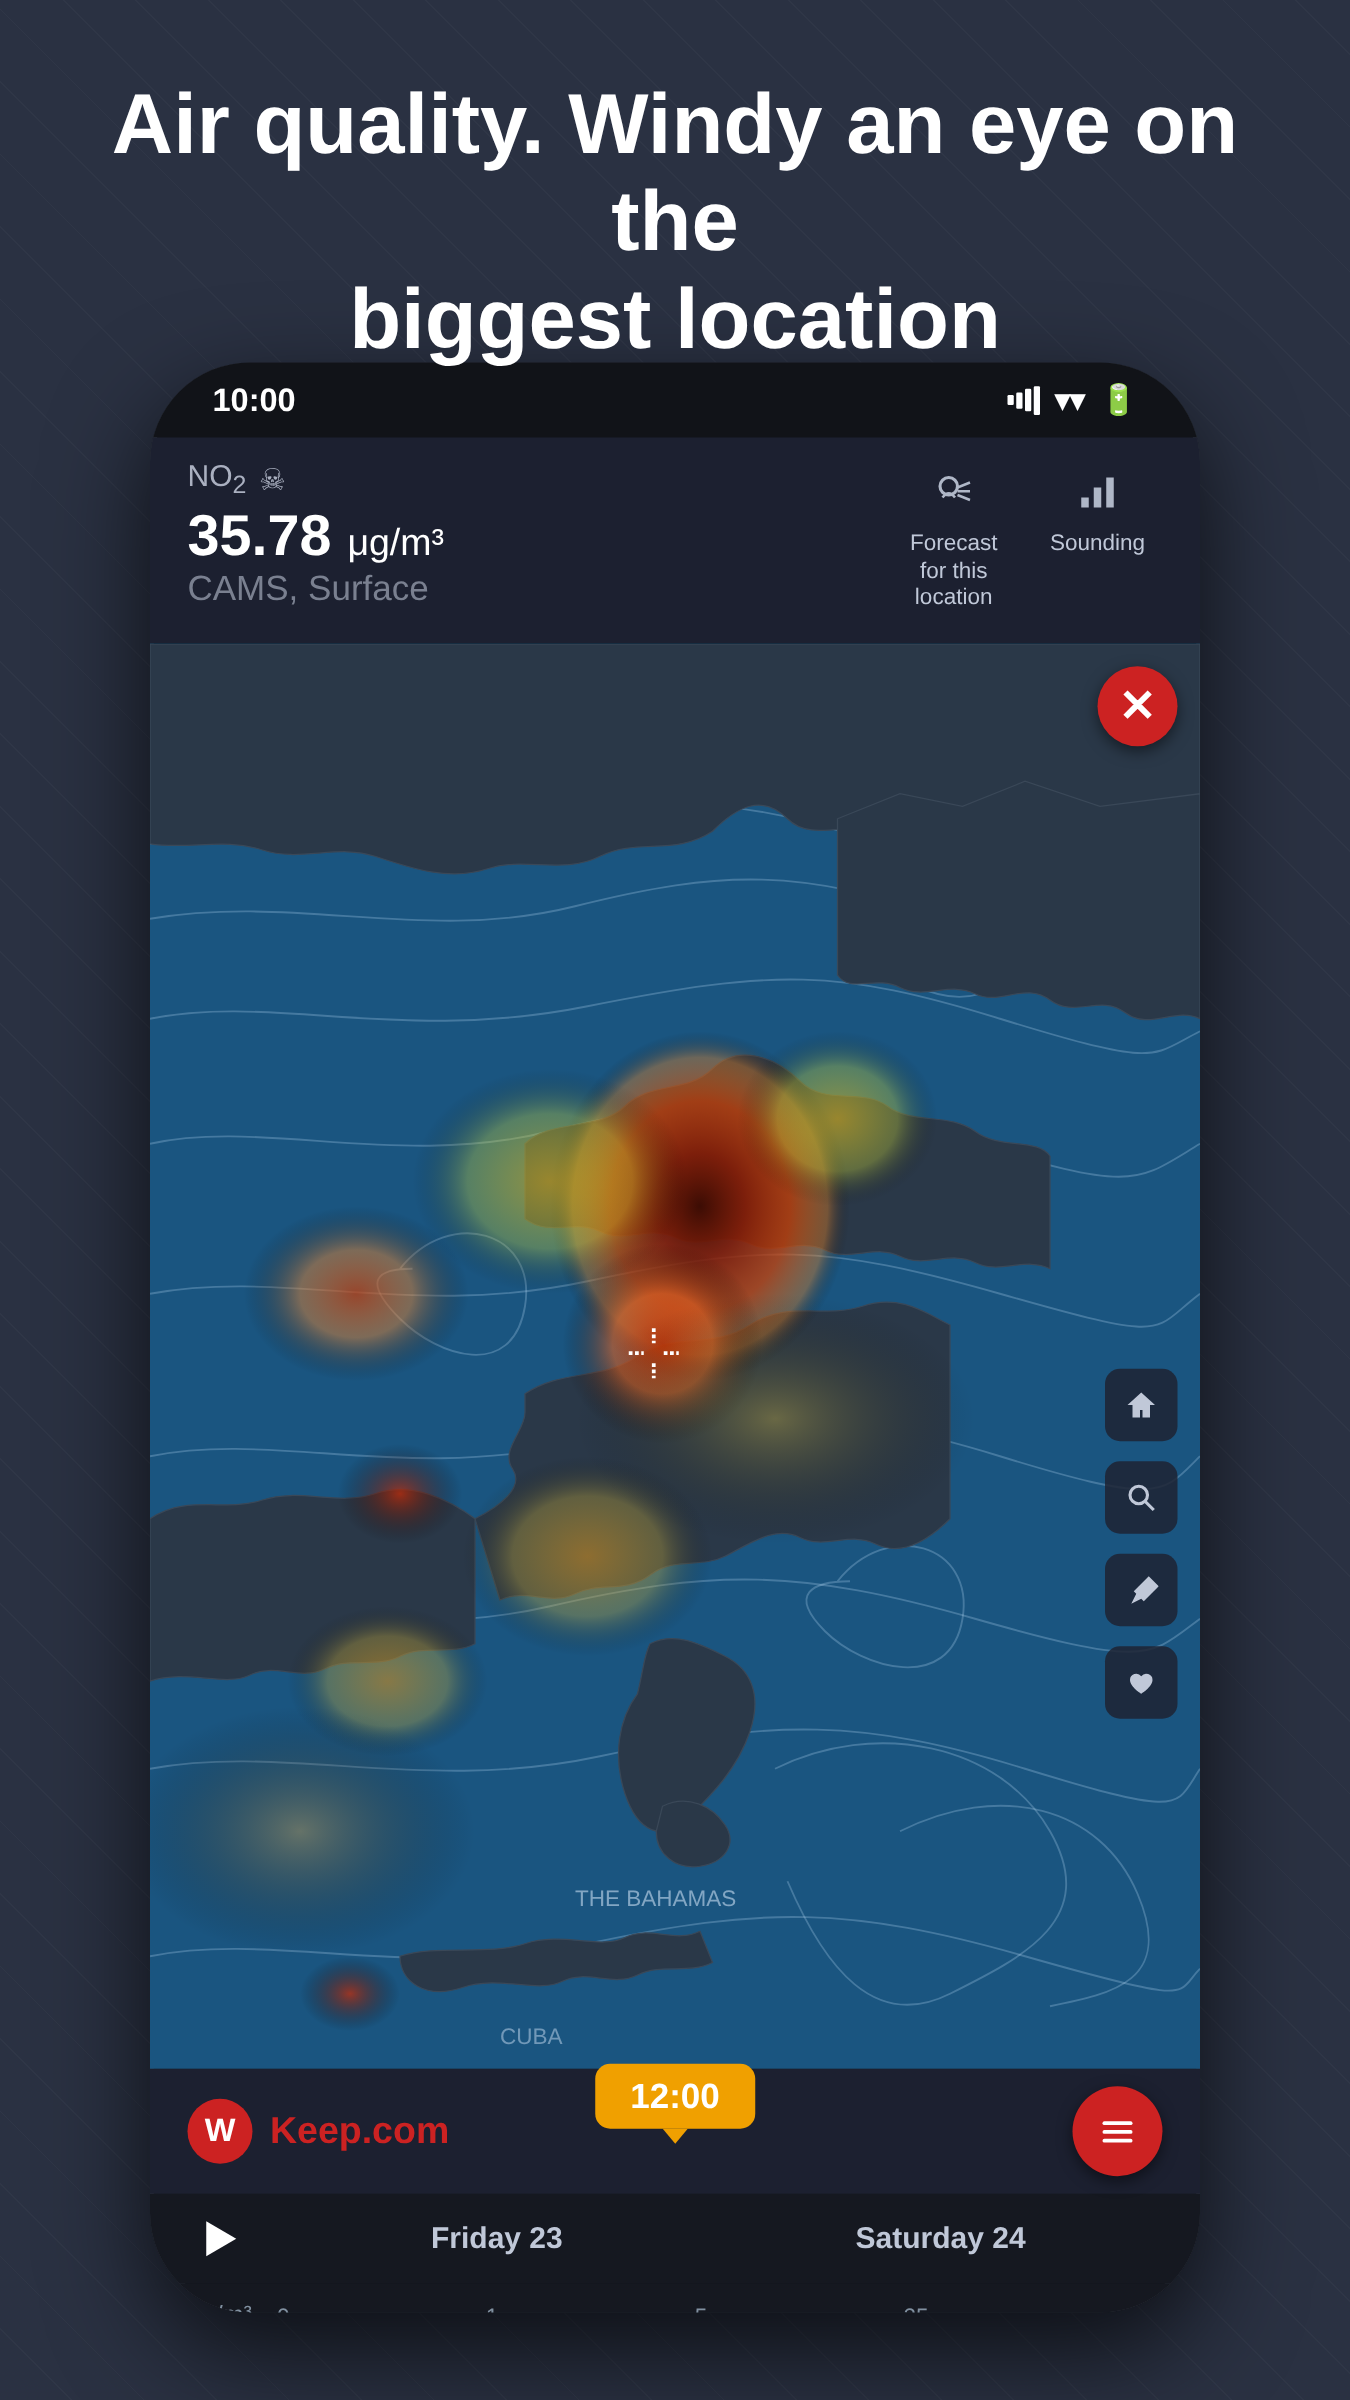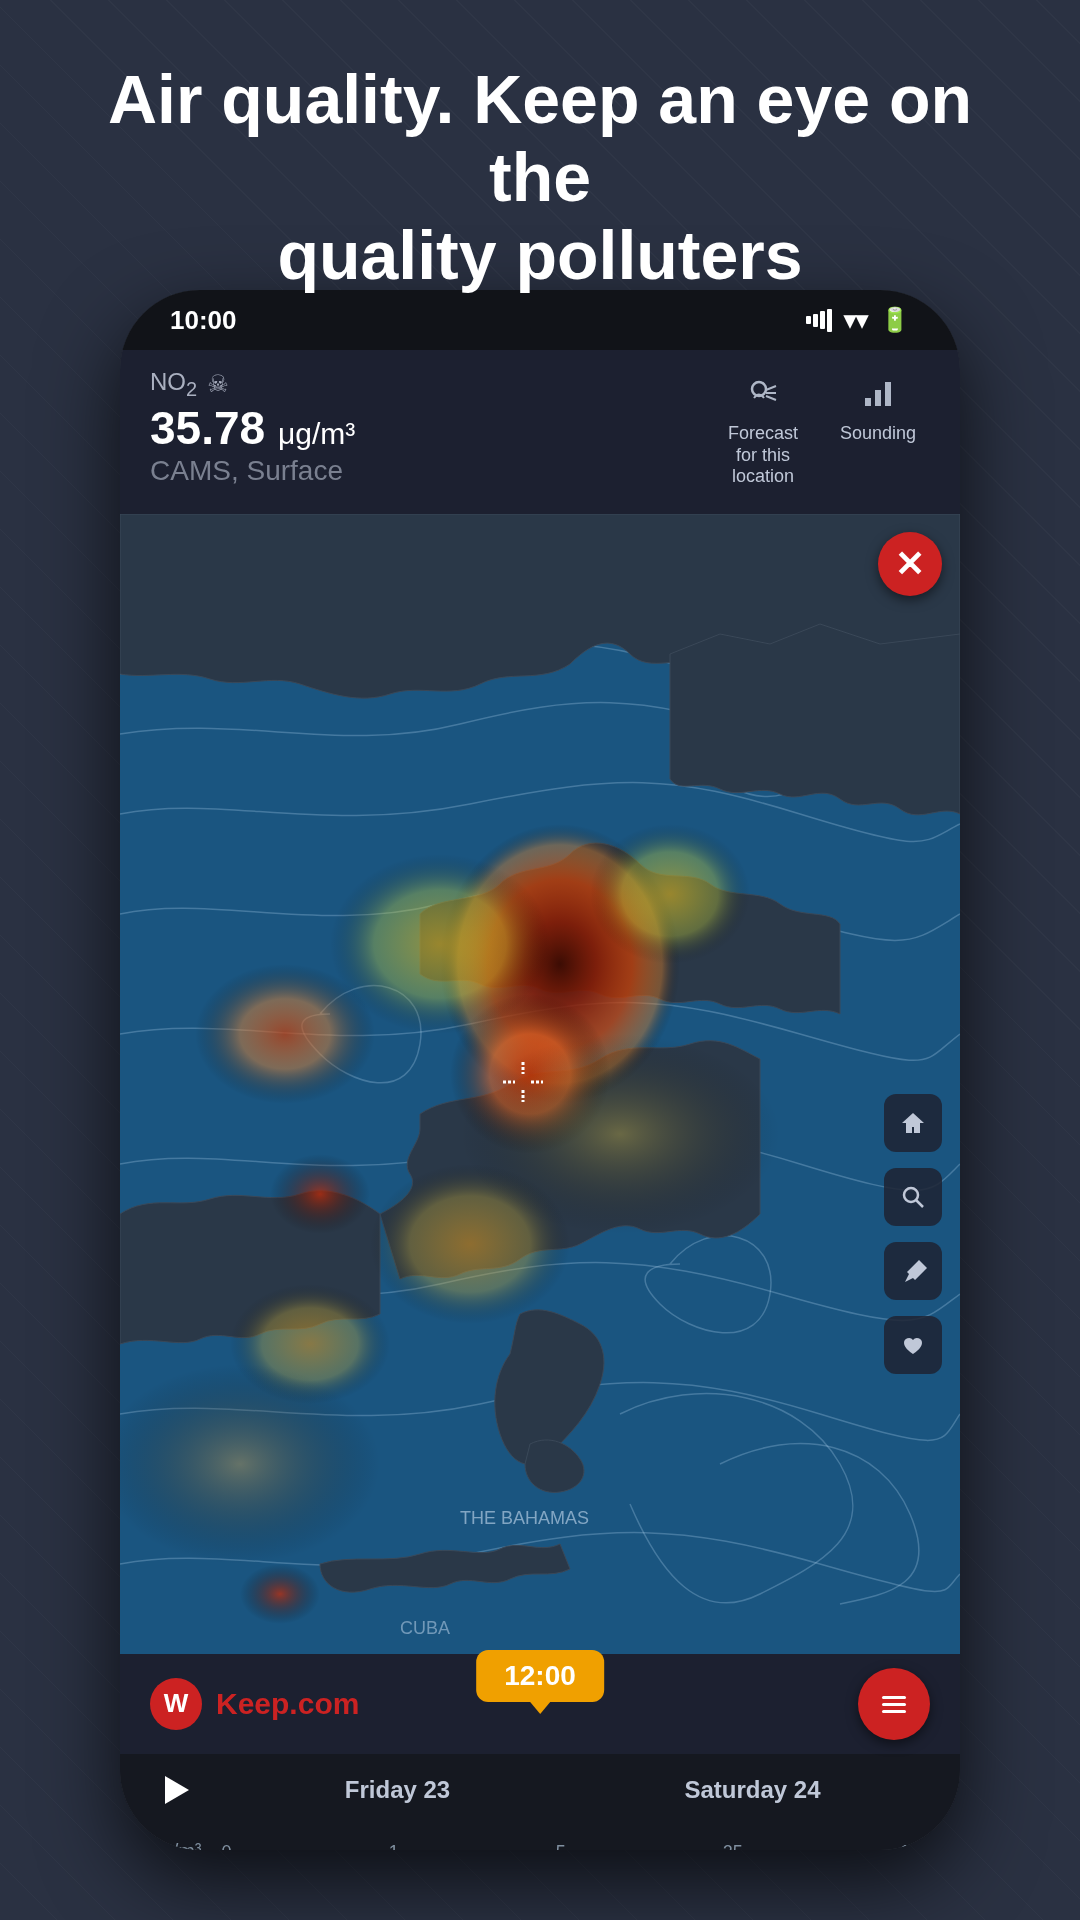--- a/index.html
+++ b/index.html
@@ -382,22 +382,22 @@
     .signal-bar:nth-child(2) { height: 13px; }
     .signal-bar:nth-child(3) { height: 18px; }
     .signal-bar:nth-child(4) { height: 23px; }
   </style>
 </head>
 <body>
 
 <div class="bg-overlay"></div>
 
 <div class="header-text">
-  <span>Air quality. Keep an eye on the</span><br>
-  <span>quality polluters</span>
+  <span>Air quality. Windy an eye on the</span><br>
+  <span>biggest location</span>
 </div>
 
 <div class="phone-shell">
 
   <div class="status-bar">
     <span>10:00</span>
     <div class="status-icons">
       <div class="signal-icon">
         <div class="signal-bar"></div>
         <div class="signal-bar"></div>

